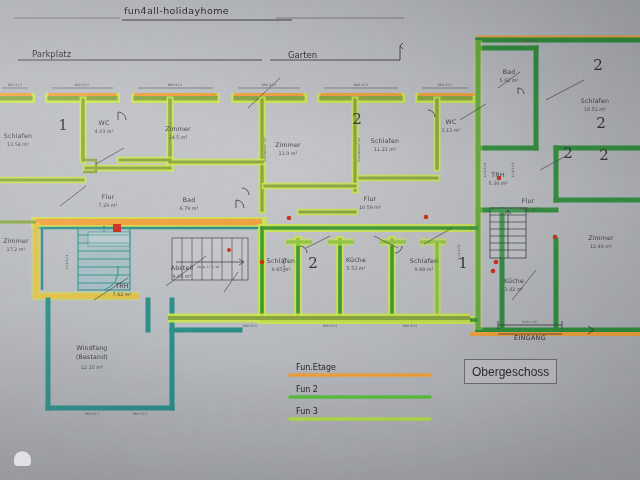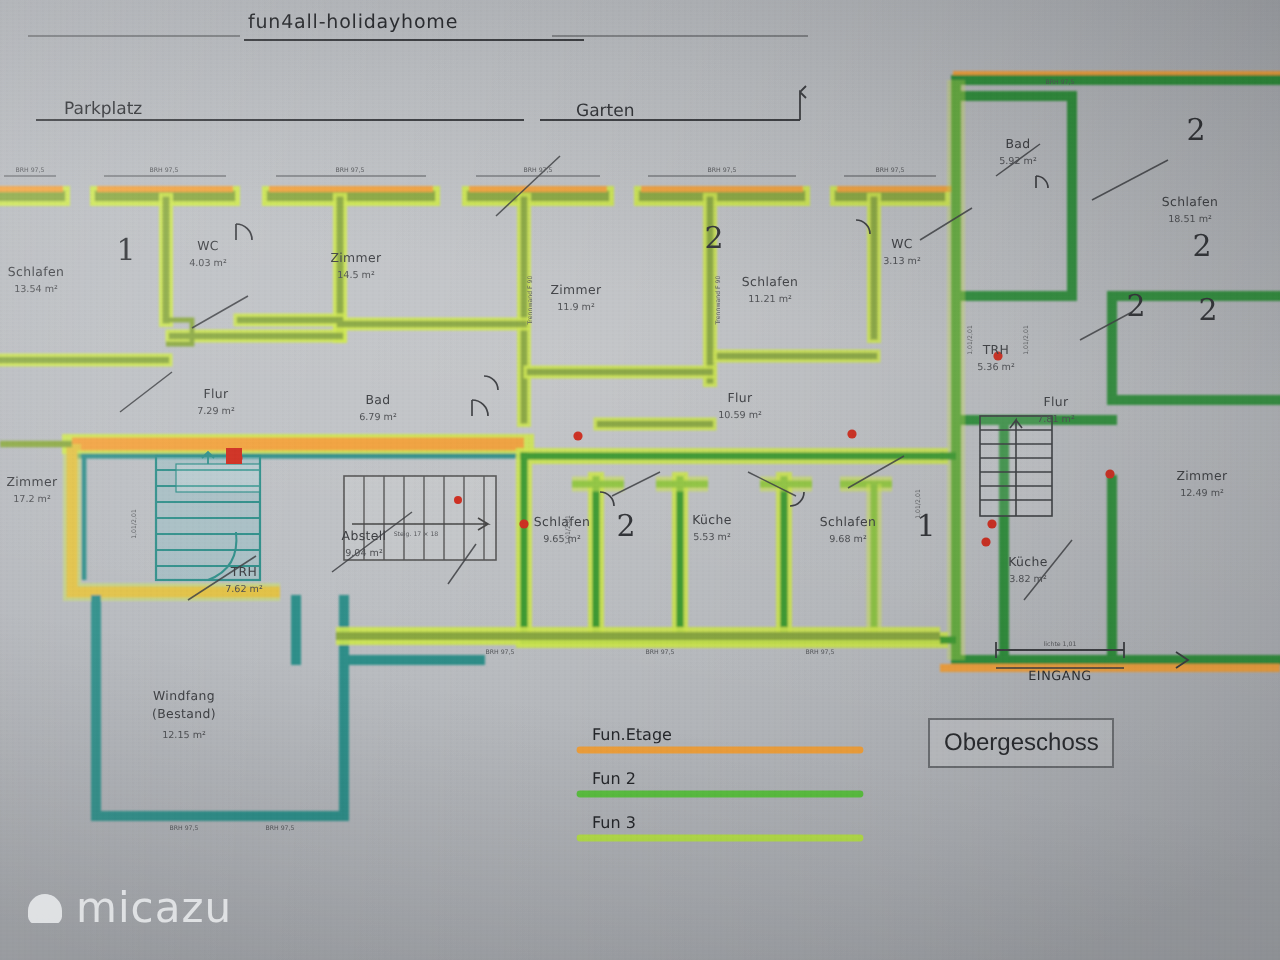--- a/index.html
+++ b/index.html
@@ -496,14 +496,13 @@
 
 <div id="obox">
   <span>Obergeschoss</span>
 </div>
 
 <div id="paperShade"></div>
 <div id="grain"></div>
 
 <div id="wm">
   <div class="wmlogo"></div>
-  <div class="wmtext">micazu</div>
 </div>
 
 </body></html>

